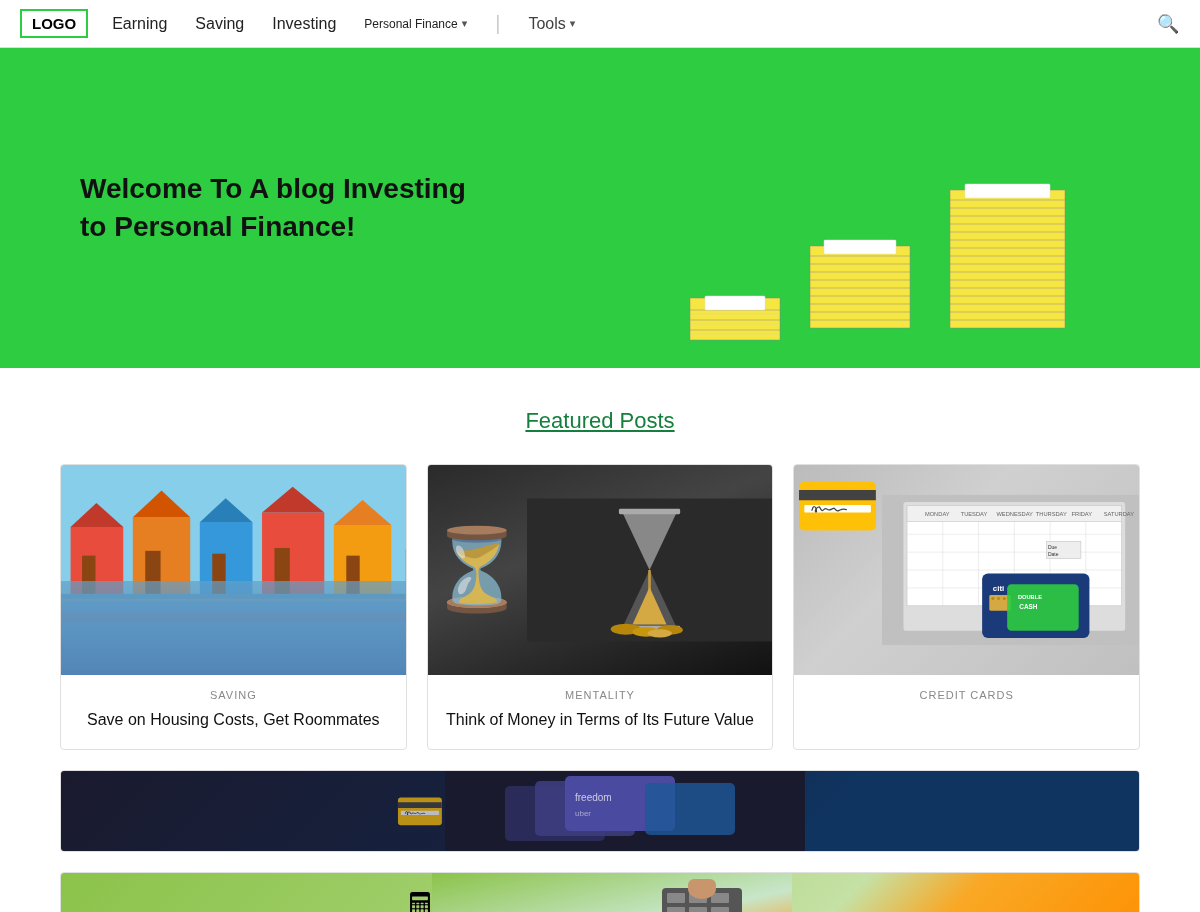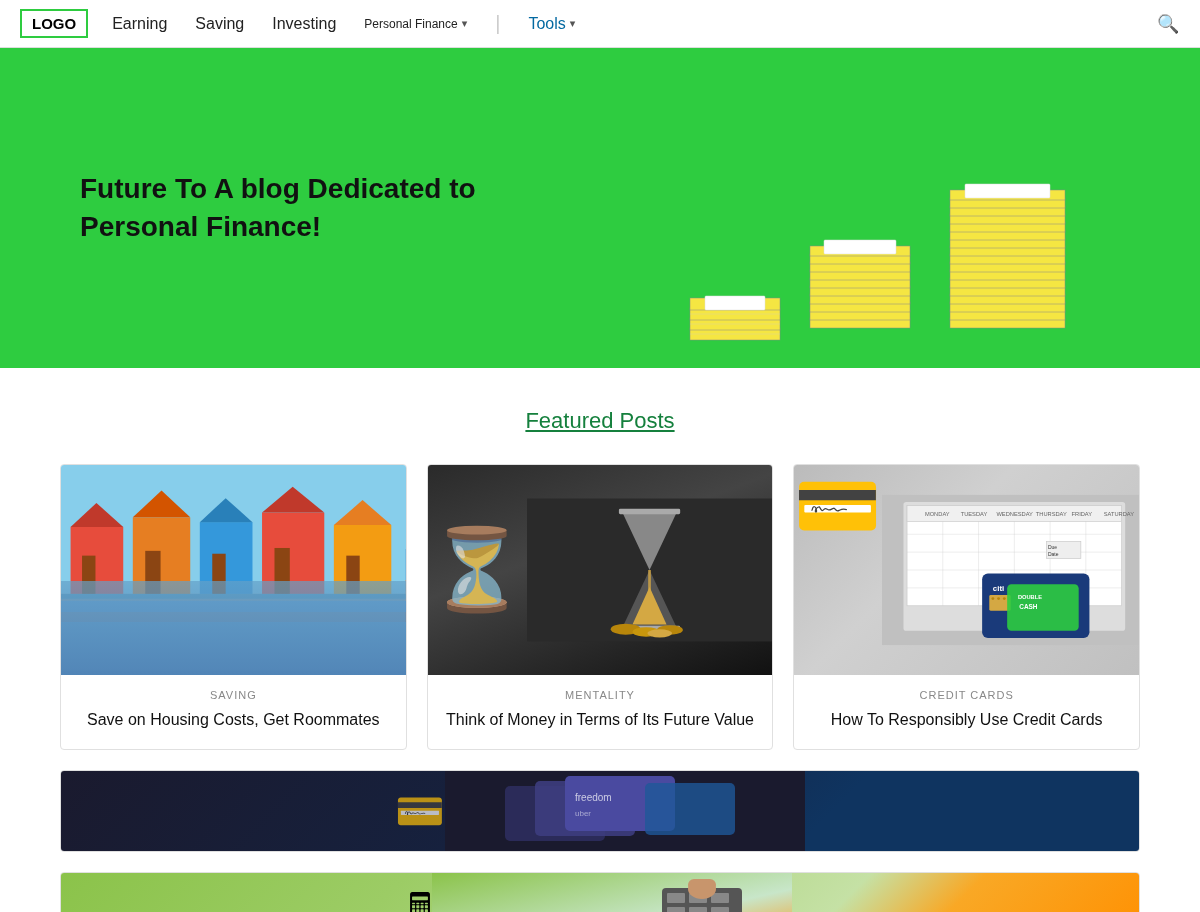--- a/index.html
+++ b/index.html
@@ -238,32 +238,32 @@
     <li><a href="#">Investing</a></li>
     <li>
       <span class="dropdown">
         <a href="#" style="text-decoration:none;color:#222;font-size:12px;">Personal Finance</a>
         <span class="dropdown-arrow">▾</span>
       </span>
     </li>
     <li class="separator">|</li>
     <li>
       <span class="dropdown">
-        <a href="#" style="text-decoration:none;color:#0369a1;font-size:16px;">Tools</a>
+        <a href="#" style="text-decoration:none;color:#404040;font-size:16px;">Tools</a>
         <span class="dropdown-arrow">▾</span>
       </span>
     </li>
   </ul>
 
   <div class="search-icon-wrap">🔍</div>
 </nav>
 
 <section class="hero">
   <div class="hero-text">
-    <h1>Future To A blog Dedicated to Personal Finance!</h1>
+    <h1>Welcome To A blog Investing to Personal Finance!</h1>
   </div>
 
   <div class="hero-illustration">
     <svg width="460" height="200" viewBox="0 0 460 200">
 
       <g transform="translate(10, 130)">
 
         <rect x="0" y="30" width="90" height="12" fill="#f5e642" stroke="#888" stroke-width="0.5"></rect>
         <rect x="0" y="20" width="90" height="12" fill="#f5e642" stroke="#888" stroke-width="0.5"></rect>
         <rect x="0" y="10" width="90" height="12" fill="#f5e642" stroke="#888" stroke-width="0.5"></rect>
@@ -420,21 +420,20 @@
           <circle cx="163" cy="145" r="2" fill="#b8860b"></circle>
           <circle cx="171" cy="145" r="2" fill="#b8860b"></circle>
 
           <rect x="175" y="125" width="100" height="65" fill="#2ecc40" rx="6" opacity="0.9"></rect>
           <text x="190" y="145" font-size="8" fill="white" font-weight="bold">DOUBLE</text>
           <text x="192" y="160" font-size="9" fill="white" font-weight="bold">CASH</text>
         </svg>
       </div>
       <div class="post-card-body">
         <div class="post-card-category">CREDIT CARDS</div>
-        <div class="post-card-title">How To Responsibly Use Credit Cards</div>
       </div>
     </div>
   </div>
 
   <div class="posts-grid-row2">
     <div class="post-card-partial">
       <div class="partial-image img-dark-cards" style="height:80px; background: linear-gradient(135deg, #1a1a2e 0%, #16213e 40%, #0f3460 70%); display:flex; align-items:center; justify-content:center;">
         <svg width="360" height="80" viewBox="0 0 360 80">
           <rect width="360" height="80" fill="#1a1a2e"></rect>
 

